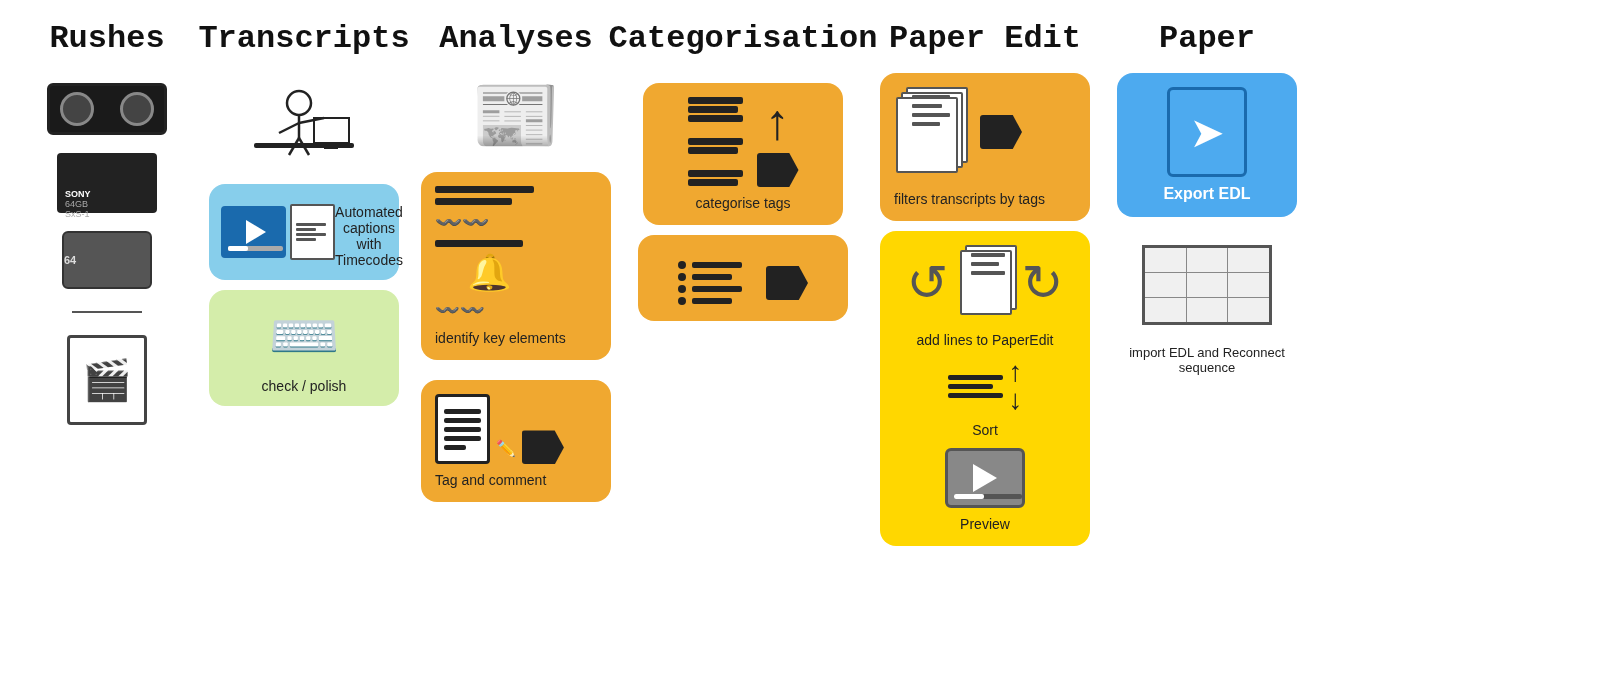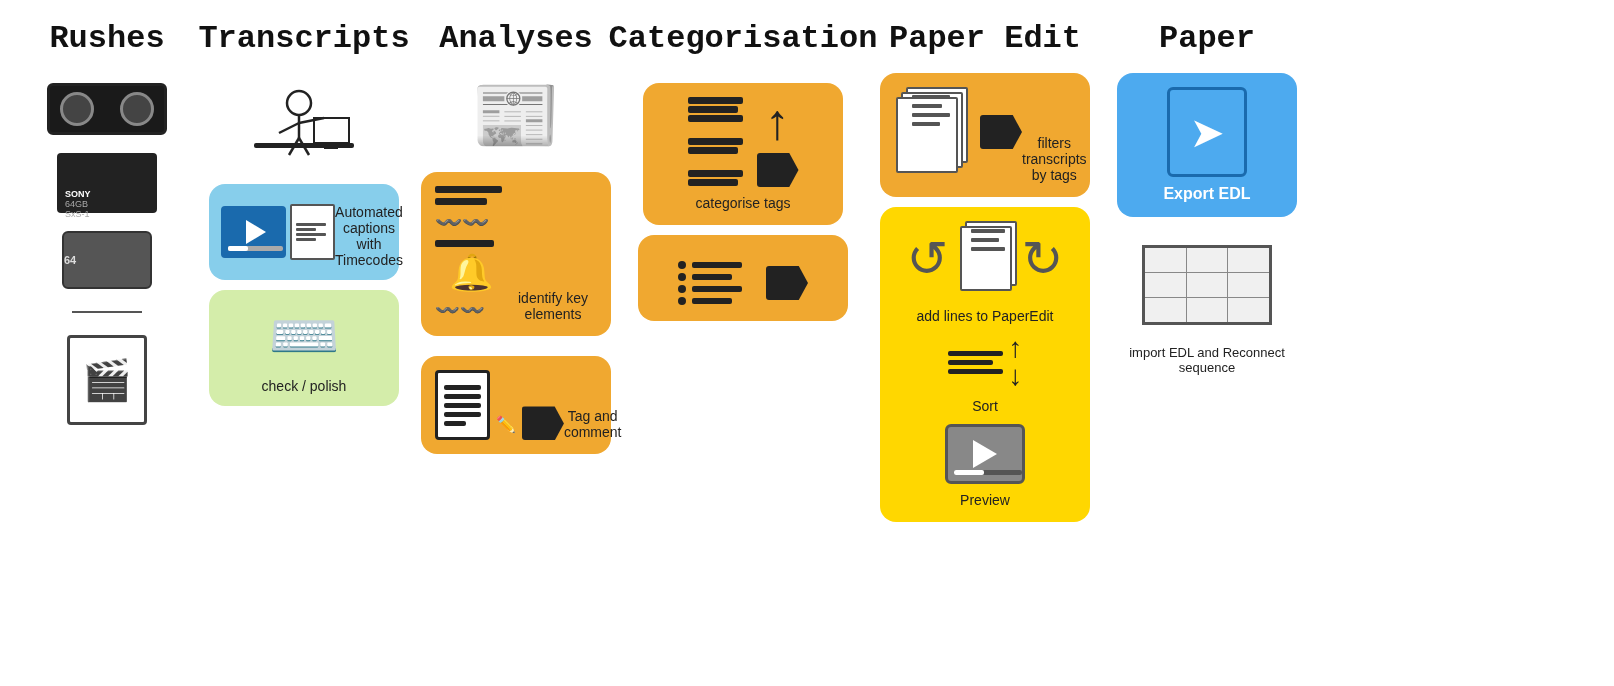--- a/index.html
+++ b/index.html
@@ -97,21 +97,21 @@
       border-radius: 16px;
       width: 190px;
       padding: 12px;
       display: flex; flex-direction: column; align-items: center;
     }
     .card-orange {
       background: #F0A830;
       border-radius: 16px;
       width: 190px;
       padding: 14px;
-      display: flex; align-items: flex-end;
+      display: flex; flex-direction: column; align-items: flex-start;
       margin-bottom: 10px;
     }
     .card-orange-wide {
       background: #F0A830;
       border-radius: 16px;
       width: 200px;
       padding: 14px;
       display: flex; flex-direction: column; align-items: center;
       margin-bottom: 10px;
     }

